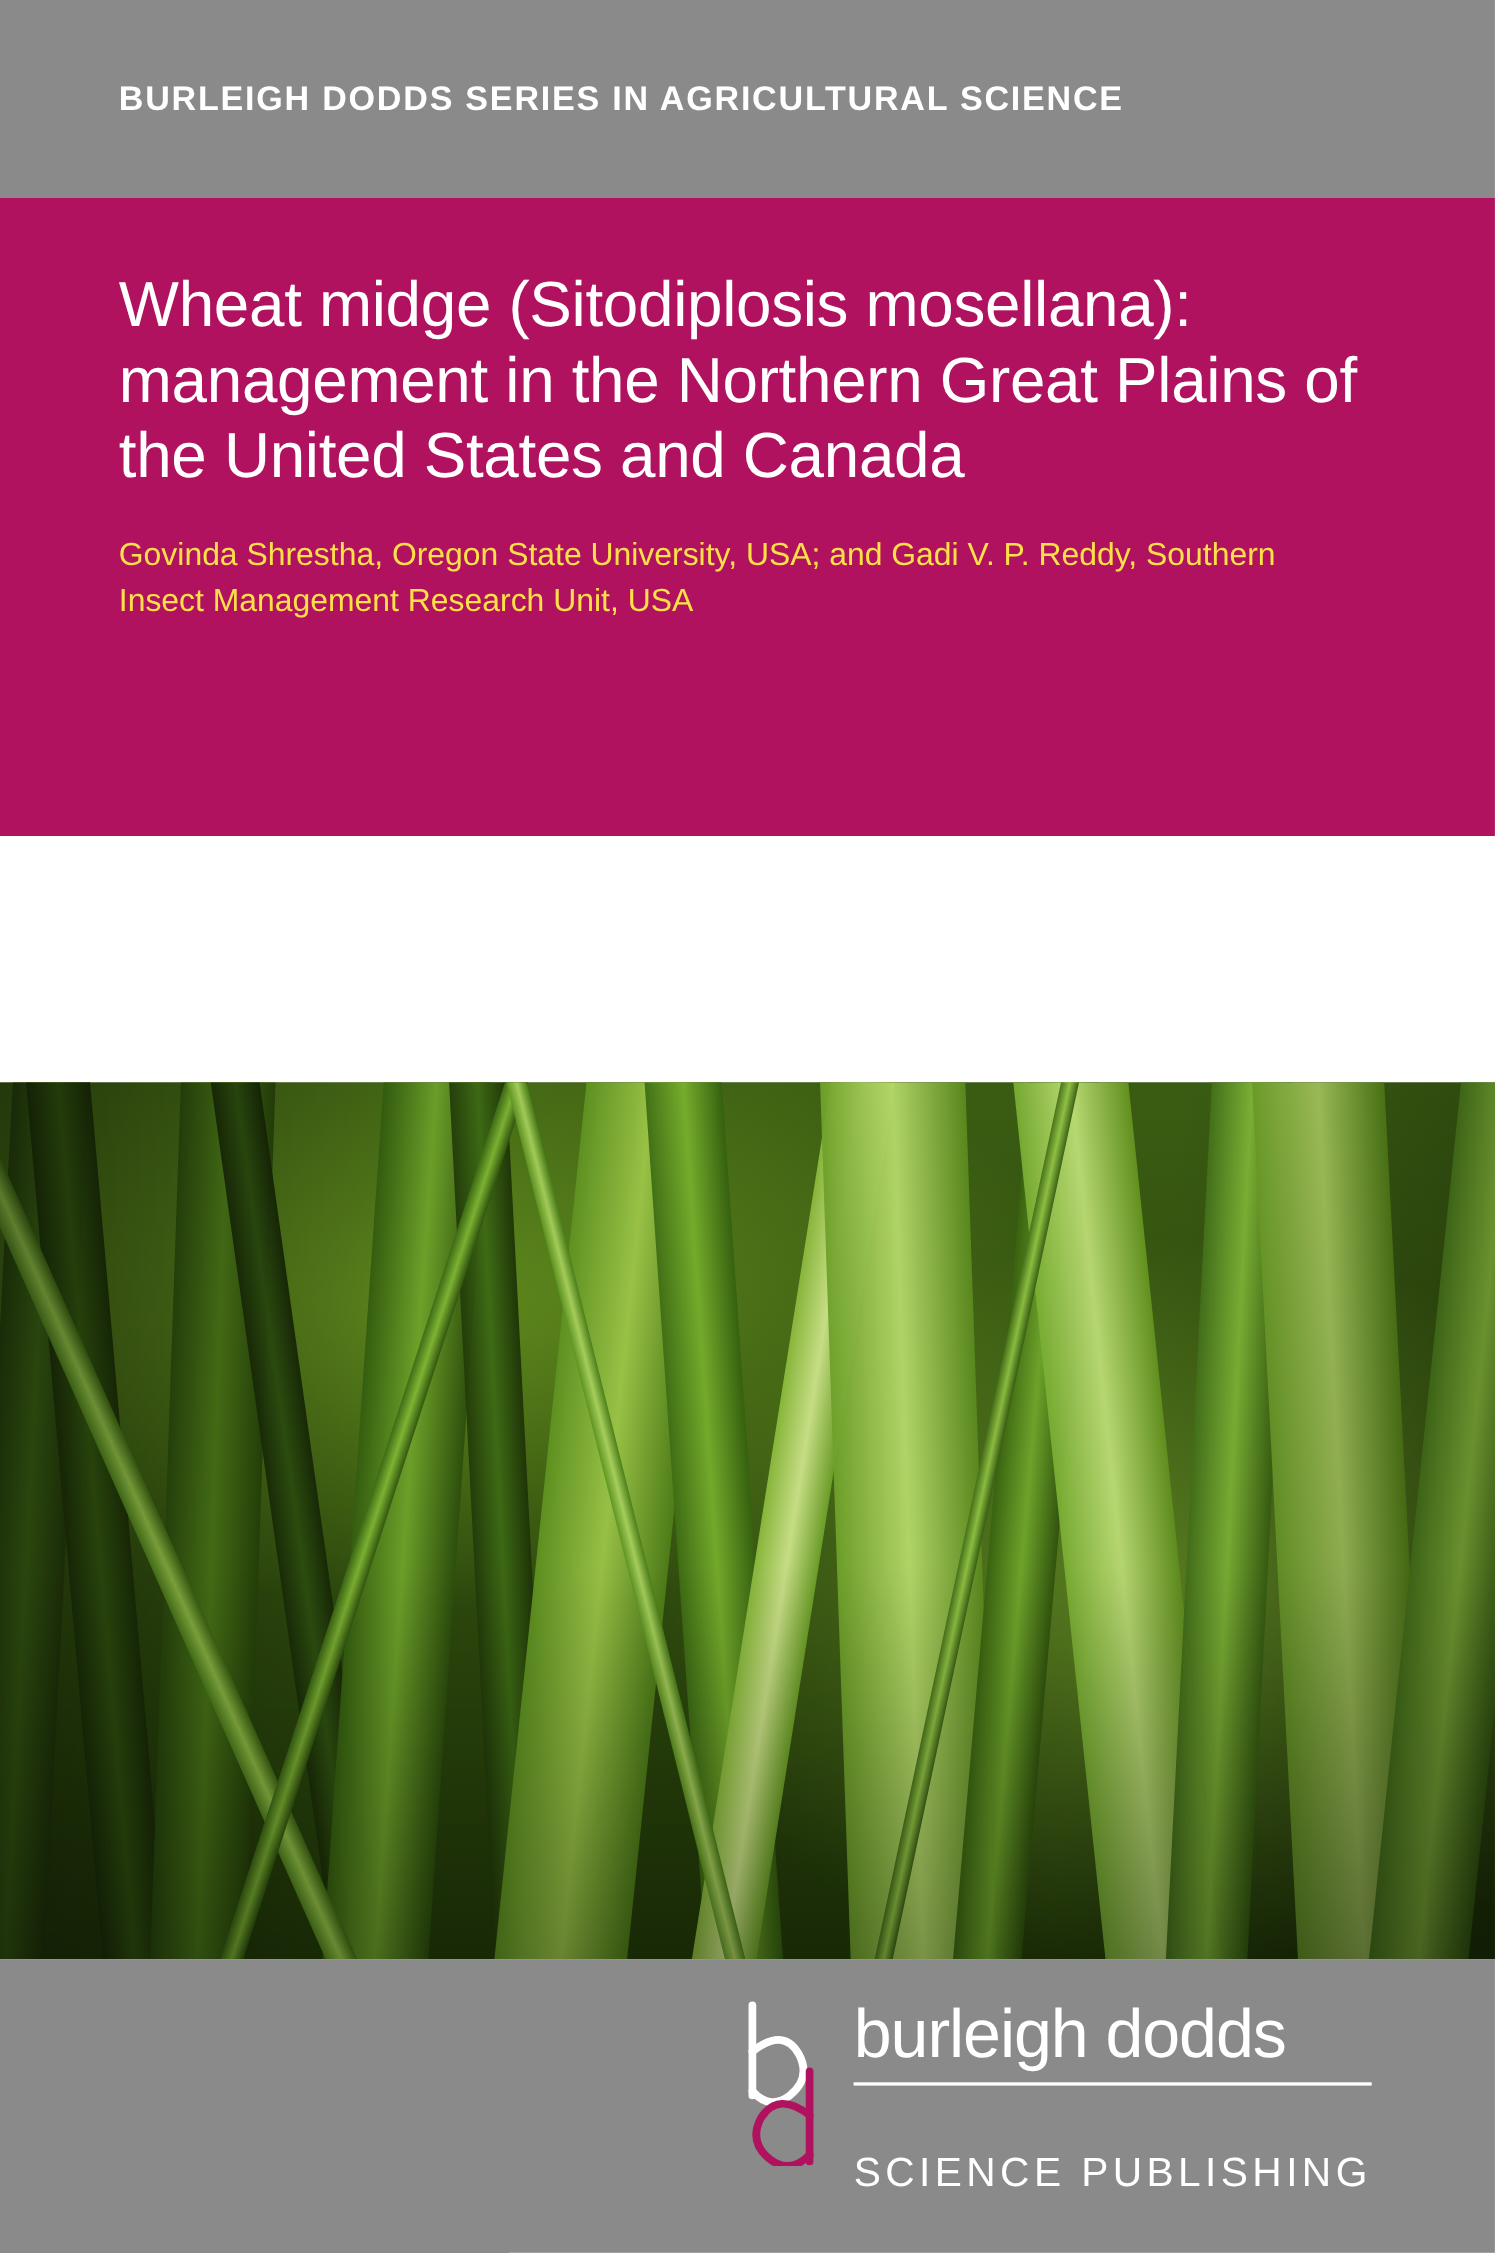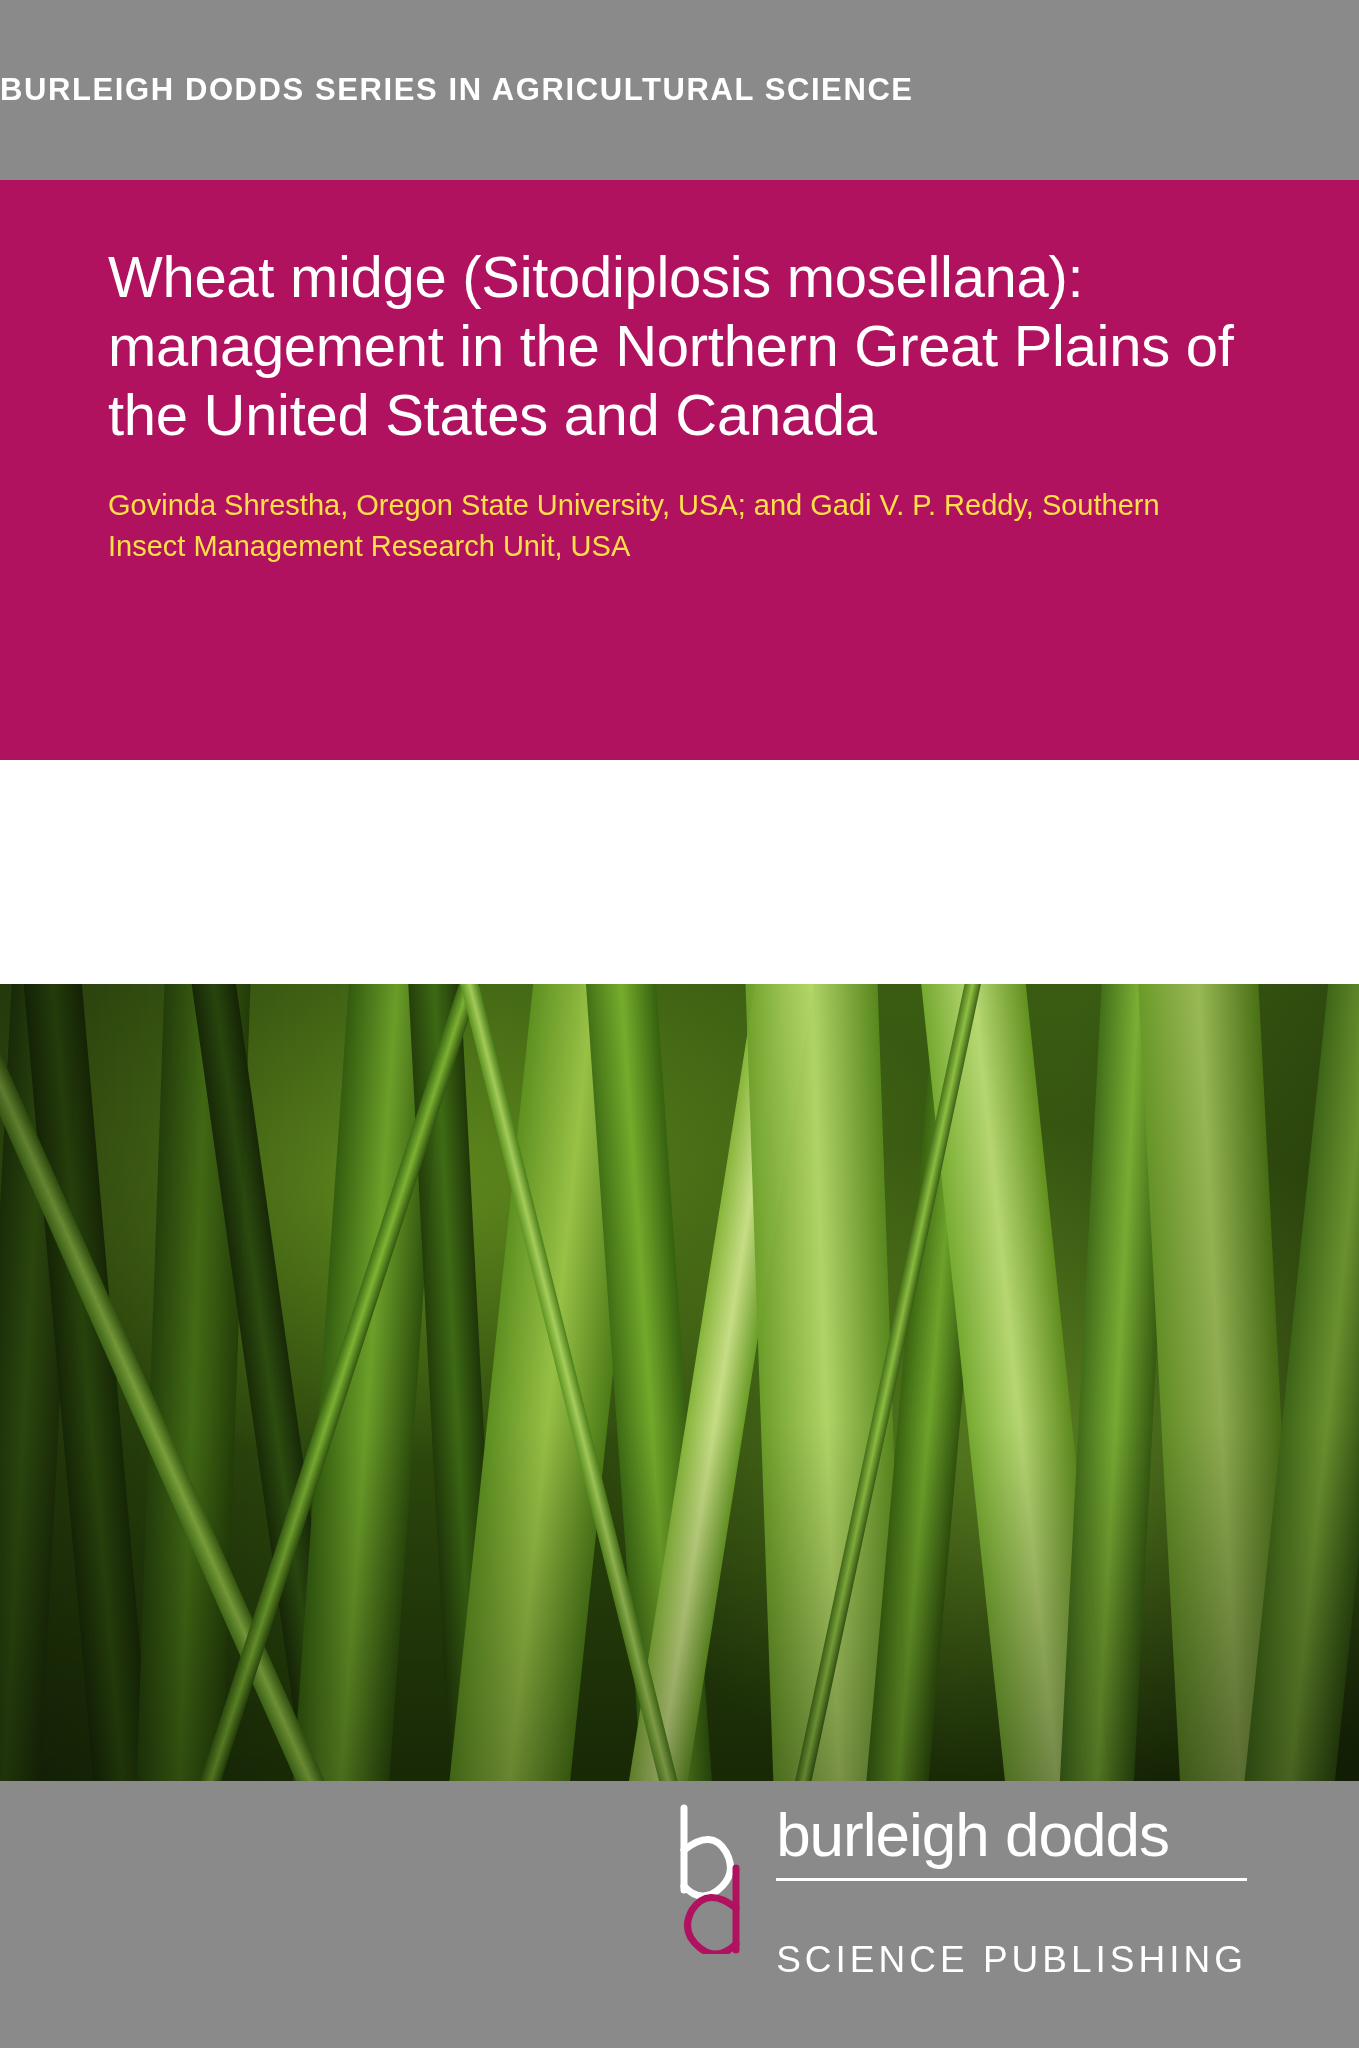--- a/index.html
+++ b/index.html
@@ -30,20 +30,21 @@
     height: 180px;
     background: #8a8a8a;
     display: flex;
     align-items: center;
   }
   .series-title {
     color: #ffffff;
     font-size: 31px;
     letter-spacing: 1.6px;
     font-weight: bold;
+    padding-left: 108px;
     white-space: nowrap;
   }
 
   
   .title-block {
     position: absolute;
     left: 0;
     top: 180px;
     width: 1359px;
     height: 580px;
@@ -109,21 +110,21 @@
     position: absolute;
     left: 0;
     top: 1781px;
     width: 1359px;
     height: 267px;
     background: #8a8a8a;
   }
   .logo {
     position: absolute;
     right: 112px;
-    top: 23px;
+    top: 38px;
     display: flex;
     align-items: flex-start;
     justify-content: center;
   }
   .logo-mark {
     position: relative;
     width: 86px;
     height: 150px;
     margin-right: 16px;
   }

